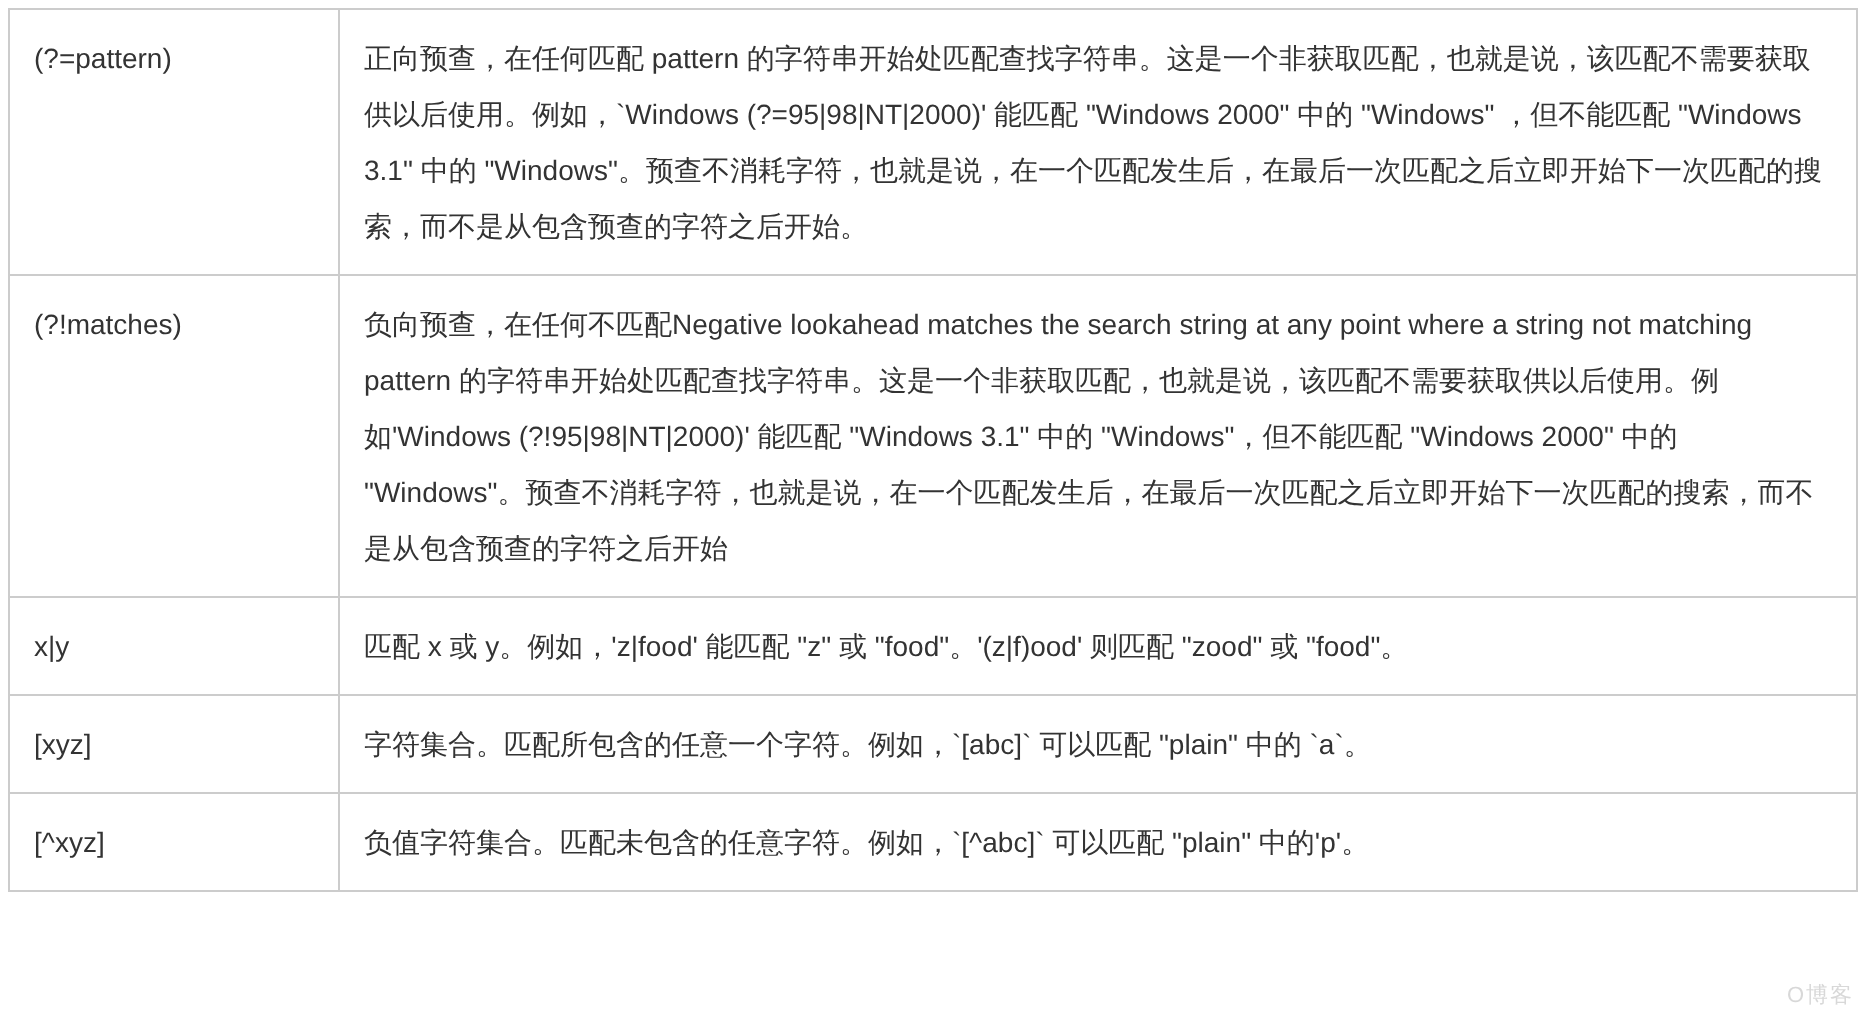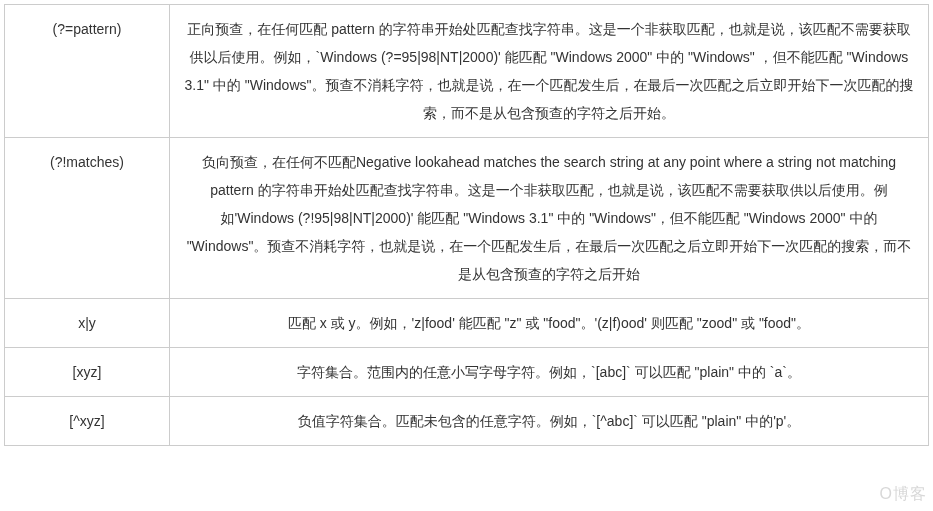--- a/index.html
+++ b/index.html
@@ -9,38 +9,37 @@
     font-size: 14px;
     color: #333;
     background: #fff;
     width: 933px;
     box-sizing: border-box;
   }
   table {
     border-collapse: collapse;
     width: 100%;
     table-layout: fixed;
-    text-align: center;
   }
   td {
     border: 1px solid #ccc;
     padding: 10px 12px;
     vertical-align: top;
     line-height: 2.0;
     word-wrap: break-word;
   }
   td:first-child {
     width: 140px;
     font-family: Arial, sans-serif;
   }
   .watermark {
     position: fixed;
     right: 6px;
     bottom: 6px;
-    font-size: 16px;
+    font-size: 11px;
     color: #d8d8d8;
     letter-spacing: 1px;
     pointer-events: none;
   }
 </style>
 </head>
 <body>
 
 <table>
   <tbody>
@@ -51,21 +50,21 @@
     <tr>
       <td>(?!matches)</td>
       <td>负向预查，在任何不匹配Negative lookahead matches the search string at any point where a string not matching pattern 的字符串开始处匹配查找字符串。这是一个非获取匹配，也就是说，该匹配不需要获取供以后使用。例如'Windows (?!95|98|NT|2000)' 能匹配 "Windows 3.1" 中的 "Windows"，但不能匹配 "Windows 2000" 中的 "Windows"。预查不消耗字符，也就是说，在一个匹配发生后，在最后一次匹配之后立即开始下一次匹配的搜索，而不是从包含预查的字符之后开始</td>
     </tr>
     <tr>
       <td>x|y</td>
       <td>匹配 x 或 y。例如，'z|food' 能匹配 "z" 或 "food"。'(z|f)ood' 则匹配 "zood" 或 "food"。</td>
     </tr>
     <tr>
       <td>[xyz]</td>
-      <td>字符集合。范围内的任意小写字母字符。例如，`[abc]` 可以匹配 "plain" 中的 `a`。</td>
+      <td>字符集合。匹配所包含的任意一个字符。例如，`[abc]` 可以匹配 "plain" 中的 `a`。</td>
     </tr>
     <tr>
       <td>[^xyz]</td>
       <td>负值字符集合。匹配未包含的任意字符。例如，`[^abc]` 可以匹配 "plain" 中的'p'。</td>
     </tr>
   </tbody>
 </table>
 
 <div class="watermark">O博客</div>
 

